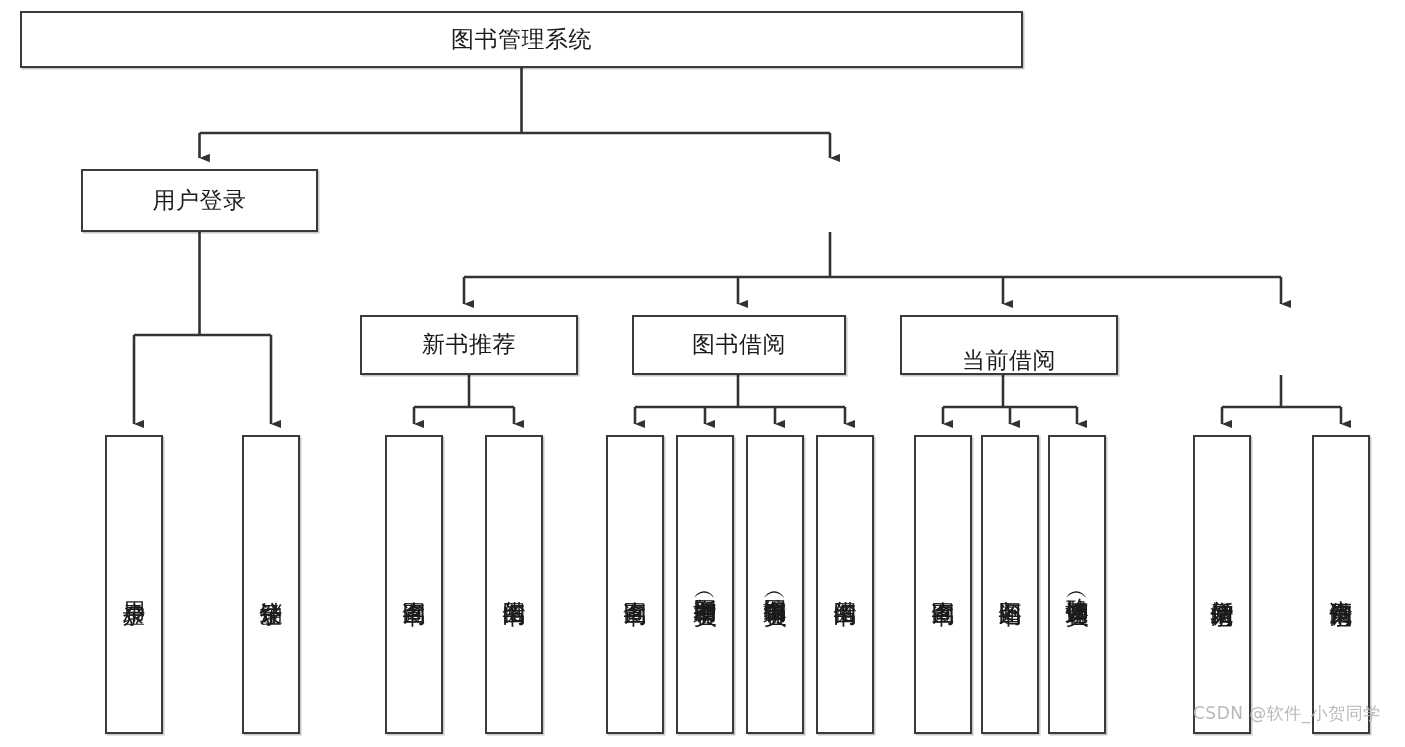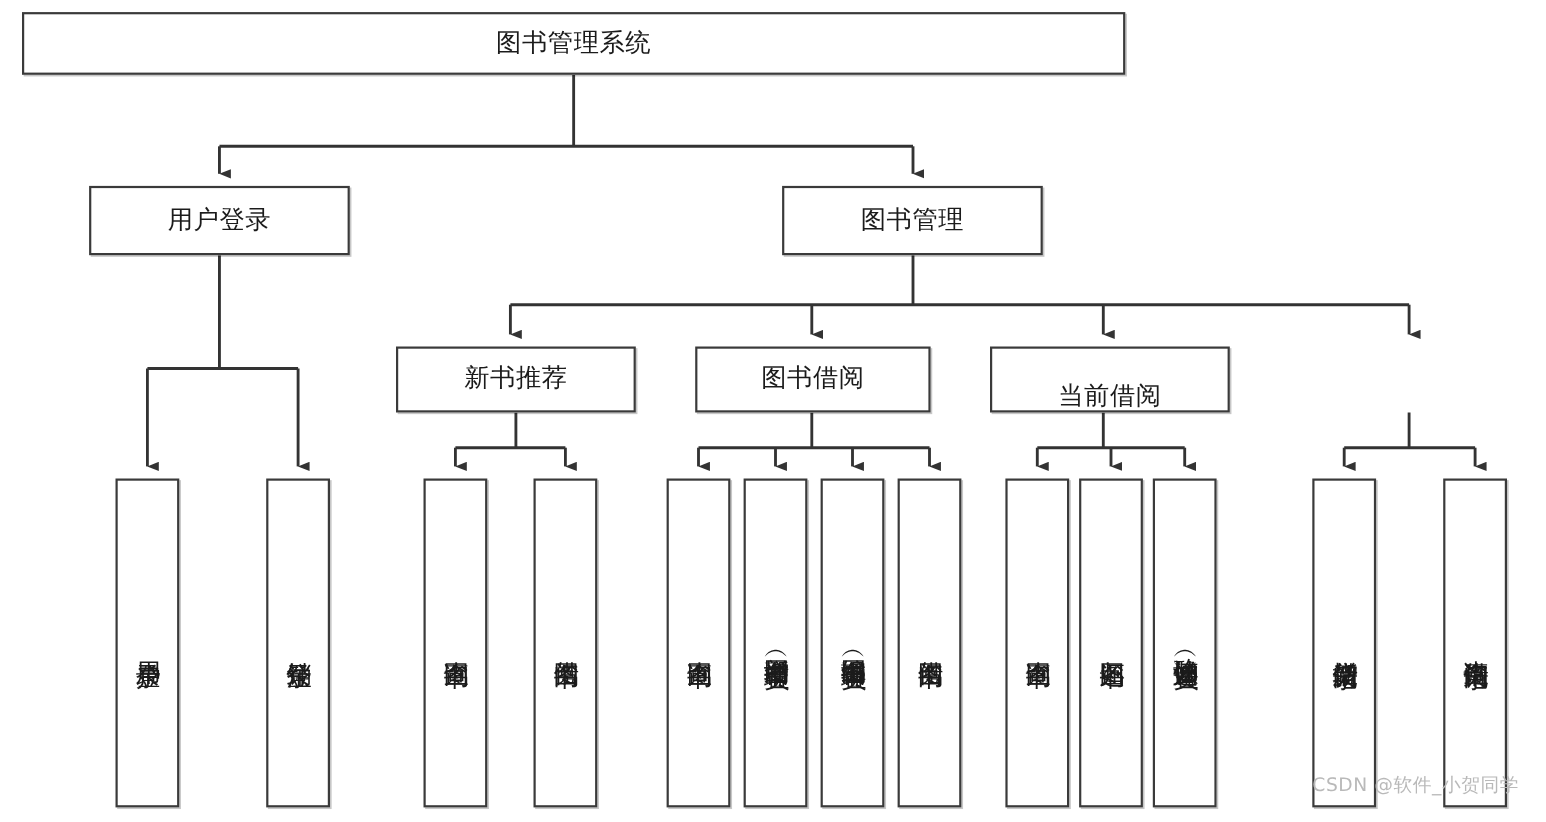--- a/index.html
+++ b/index.html
@@ -120,23 +120,20 @@
     </g>
   </svg>
 
   <div class="node-box" style="left:20px; top:11px; width:1003px; height:57px;">
     <span class="node-label-h">图书管理系统</span>
   </div>
 
   <div class="node-box" style="left:81px; top:169px; width:237px; height:63px;">
     <span class="node-label-h">用户登录</span>
   </div>
-  <div class="node-box" style="left:711px; top:169px; width:237px; height:63px;">
-    <span class="node-label-h">图书管理</span>
-  </div>
 
   <div class="node-box" style="left:360px; top:315px; width:218px; height:60px;">
     <span class="node-label-h">新书推荐</span>
   </div>
   <div class="node-box" style="left:632px; top:315px; width:214px; height:60px;">
     <span class="node-label-h">图书借阅</span>
   </div>
   <div class="node-box" style="left:900px; top:315px; width:218px; height:60px;align-items:flex-end;">
     <span class="node-label-h">当前借阅</span>
   </div>

